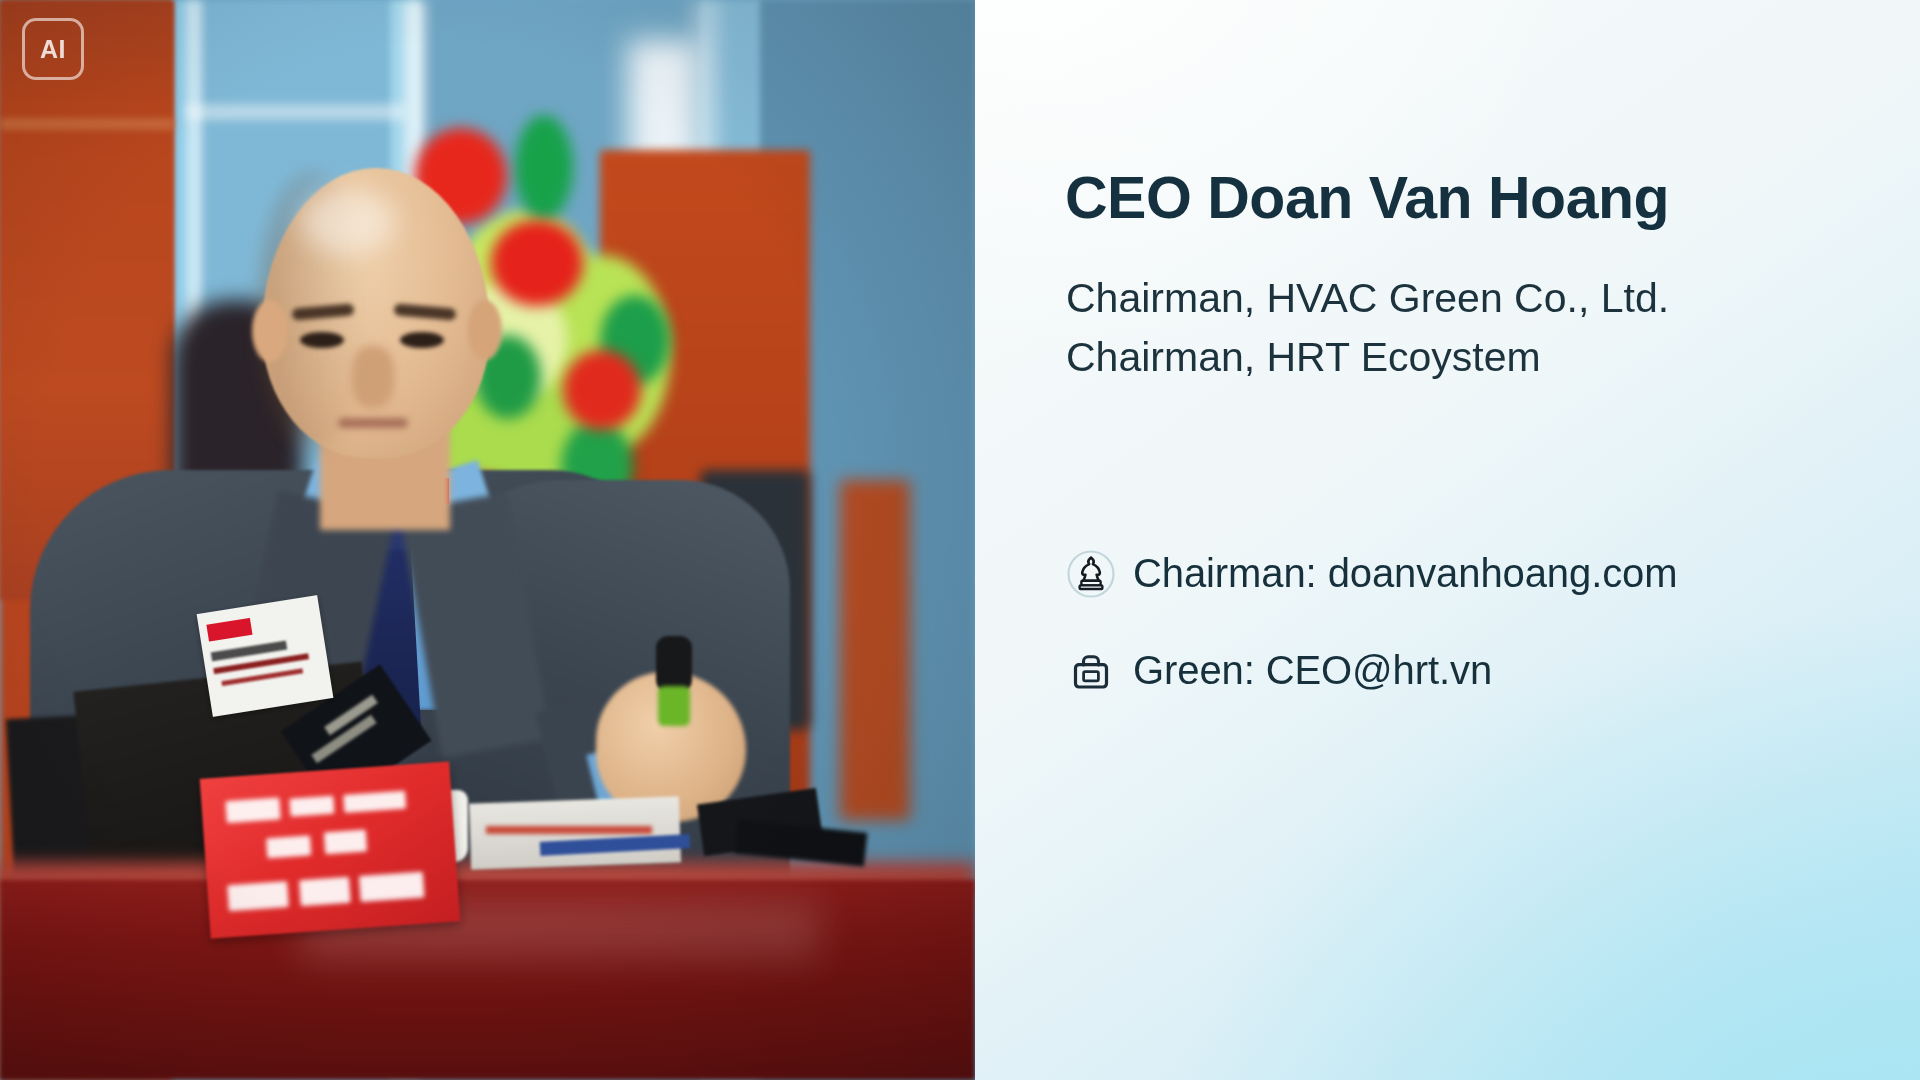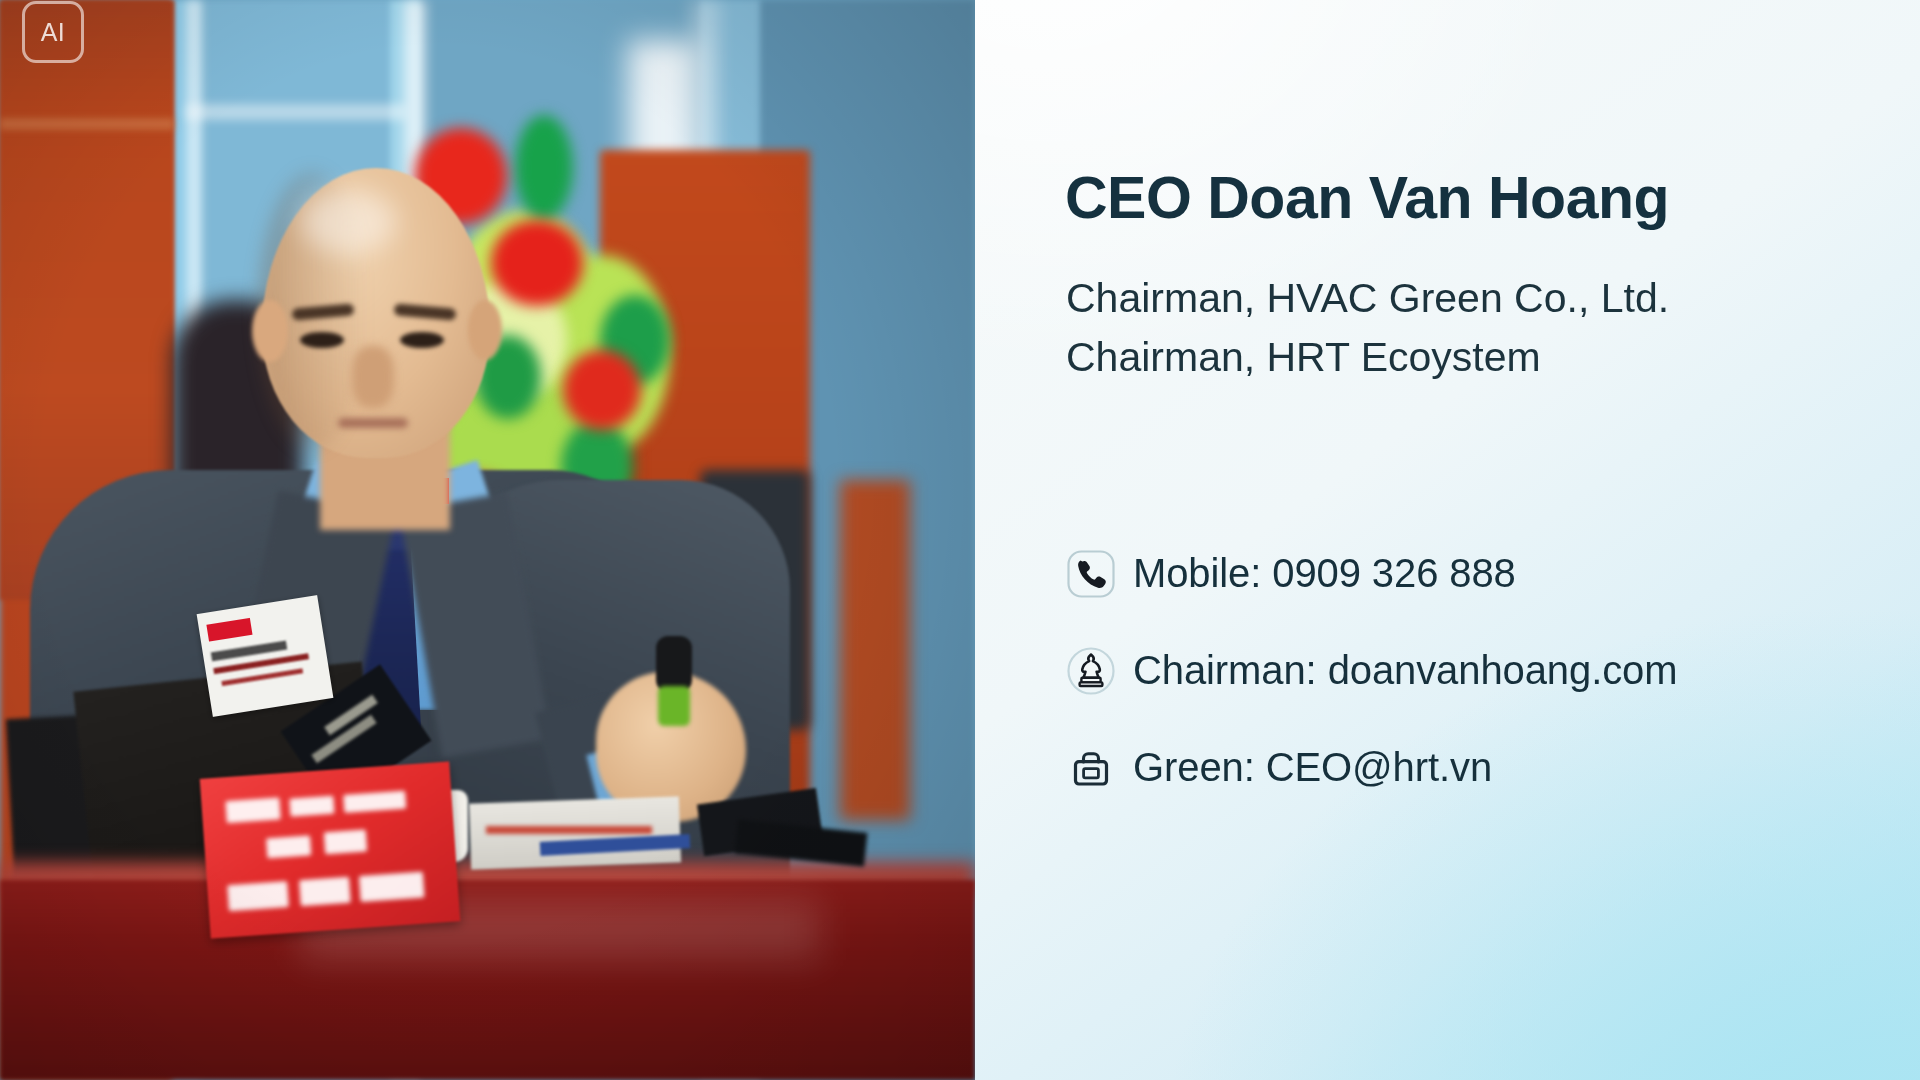--- a/index.html
+++ b/index.html
@@ -406,28 +406,28 @@
   }
   .photo-vignette {
     position: absolute; inset: 0;
     background: radial-gradient(ellipse at 45% 45%, rgba(0,0,0,0) 52%, rgba(0,0,0,0.18) 100%);
     pointer-events: none;
   }
 
   
   .ai-badge {
     position: absolute;
-    left: 22px; top: 1px;
+    left: 22px; top: 18px;
     width: 56px; height: 56px;
     border: 3px solid rgba(255,255,255,0.58);
     border-radius: 14px;
     display: flex; align-items: center; justify-content: center;
     color: rgba(255,255,255,0.82);
     font-size: 25px;
-    font-weight: 400;
+    font-weight: 700;
     letter-spacing: 0.5px;
     font-family: "Liberation Sans", sans-serif;
     z-index: 50;
   }
 
   
   .info-panel {
     position: absolute;
     left: 975px; top: 0;
     width: 945px; height: 1080px;
@@ -612,32 +612,20 @@
 
       <div class="name-title">CEO Doan Van Hoang</div>
 
       <div class="role-lines">
         <div class="role-line">Chairman, HVAC Green Co., Ltd.</div>
         <div class="role-line">Chairman, HRT Ecoystem</div>
       </div>
 
       <div class="contact-list">
 
-        <div class="contact-row">
-          <span class="contact-icon">
-            <svg width="50" height="50" viewBox="0 0 50 50">
-              <rect x="2.5" y="2.5" width="45" height="45" rx="13" ry="13" fill="none" stroke="#b9cdd3" stroke-width="2.2"></rect>
-              <path d="M16.4 12.6c1.7-1.1 3.6-0.6 4.6 0.9l2.4 3.6c0.9 1.4 0.6 3.2-0.7 4.2l-1.6 1.2
-                       c-0.4 0.3-0.5 0.9-0.2 1.4 1.6 2.8 4 5.2 6.9 6.7 0.5 0.3 1.1 0.1 1.4-0.3l1.2-1.6
-                       c1-1.3 2.8-1.7 4.2-0.8l3.7 2.4c1.6 1 2 3 0.9 4.6l-1.3 1.9c-1.3 1.9-3.7 2.7-5.9 2
-                       -5.2-1.7-9.6-4.6-13.2-8.6C15.3 26.4 13 21.8 12.2 17c-0.4-2.2 0.5-4.3 2.3-5.4z" fill="#161b22"></path>
-            </svg>
-          </span>
-          <span class="contact-text">Mobile: 0909 326 888</span>
-        </div>
 
 
         <div class="contact-row">
           <span class="contact-icon">
             <svg width="50" height="50" viewBox="0 0 50 50">
               <circle cx="25" cy="25" r="22.5" fill="none" stroke="#c3d6dc" stroke-width="2.2"></circle>
               <path d="M25 8.5 c2.6 2.2 3.4 4.6 1.9 6.6 c3.6 1.6 6.2 4.4 6.9 8.1
                        c0.3 1.6-0.5 2.6-2.1 2.6 h-1.1 c0.6 2.4 1.3 4.4 2.4 6.1 h-15.9
                        c1.1-1.7 1.8-3.7 2.4-6.1 h-1.1 c-1.6 0-2.4-1-2.1-2.6
                        c0.7-3.7 3.3-6.5 6.9-8.1 C21.6 13.1 22.4 10.7 25 8.5 z" fill="#f3f7f8" stroke="#161b22" stroke-width="2.6" stroke-linejoin="round"></path>

